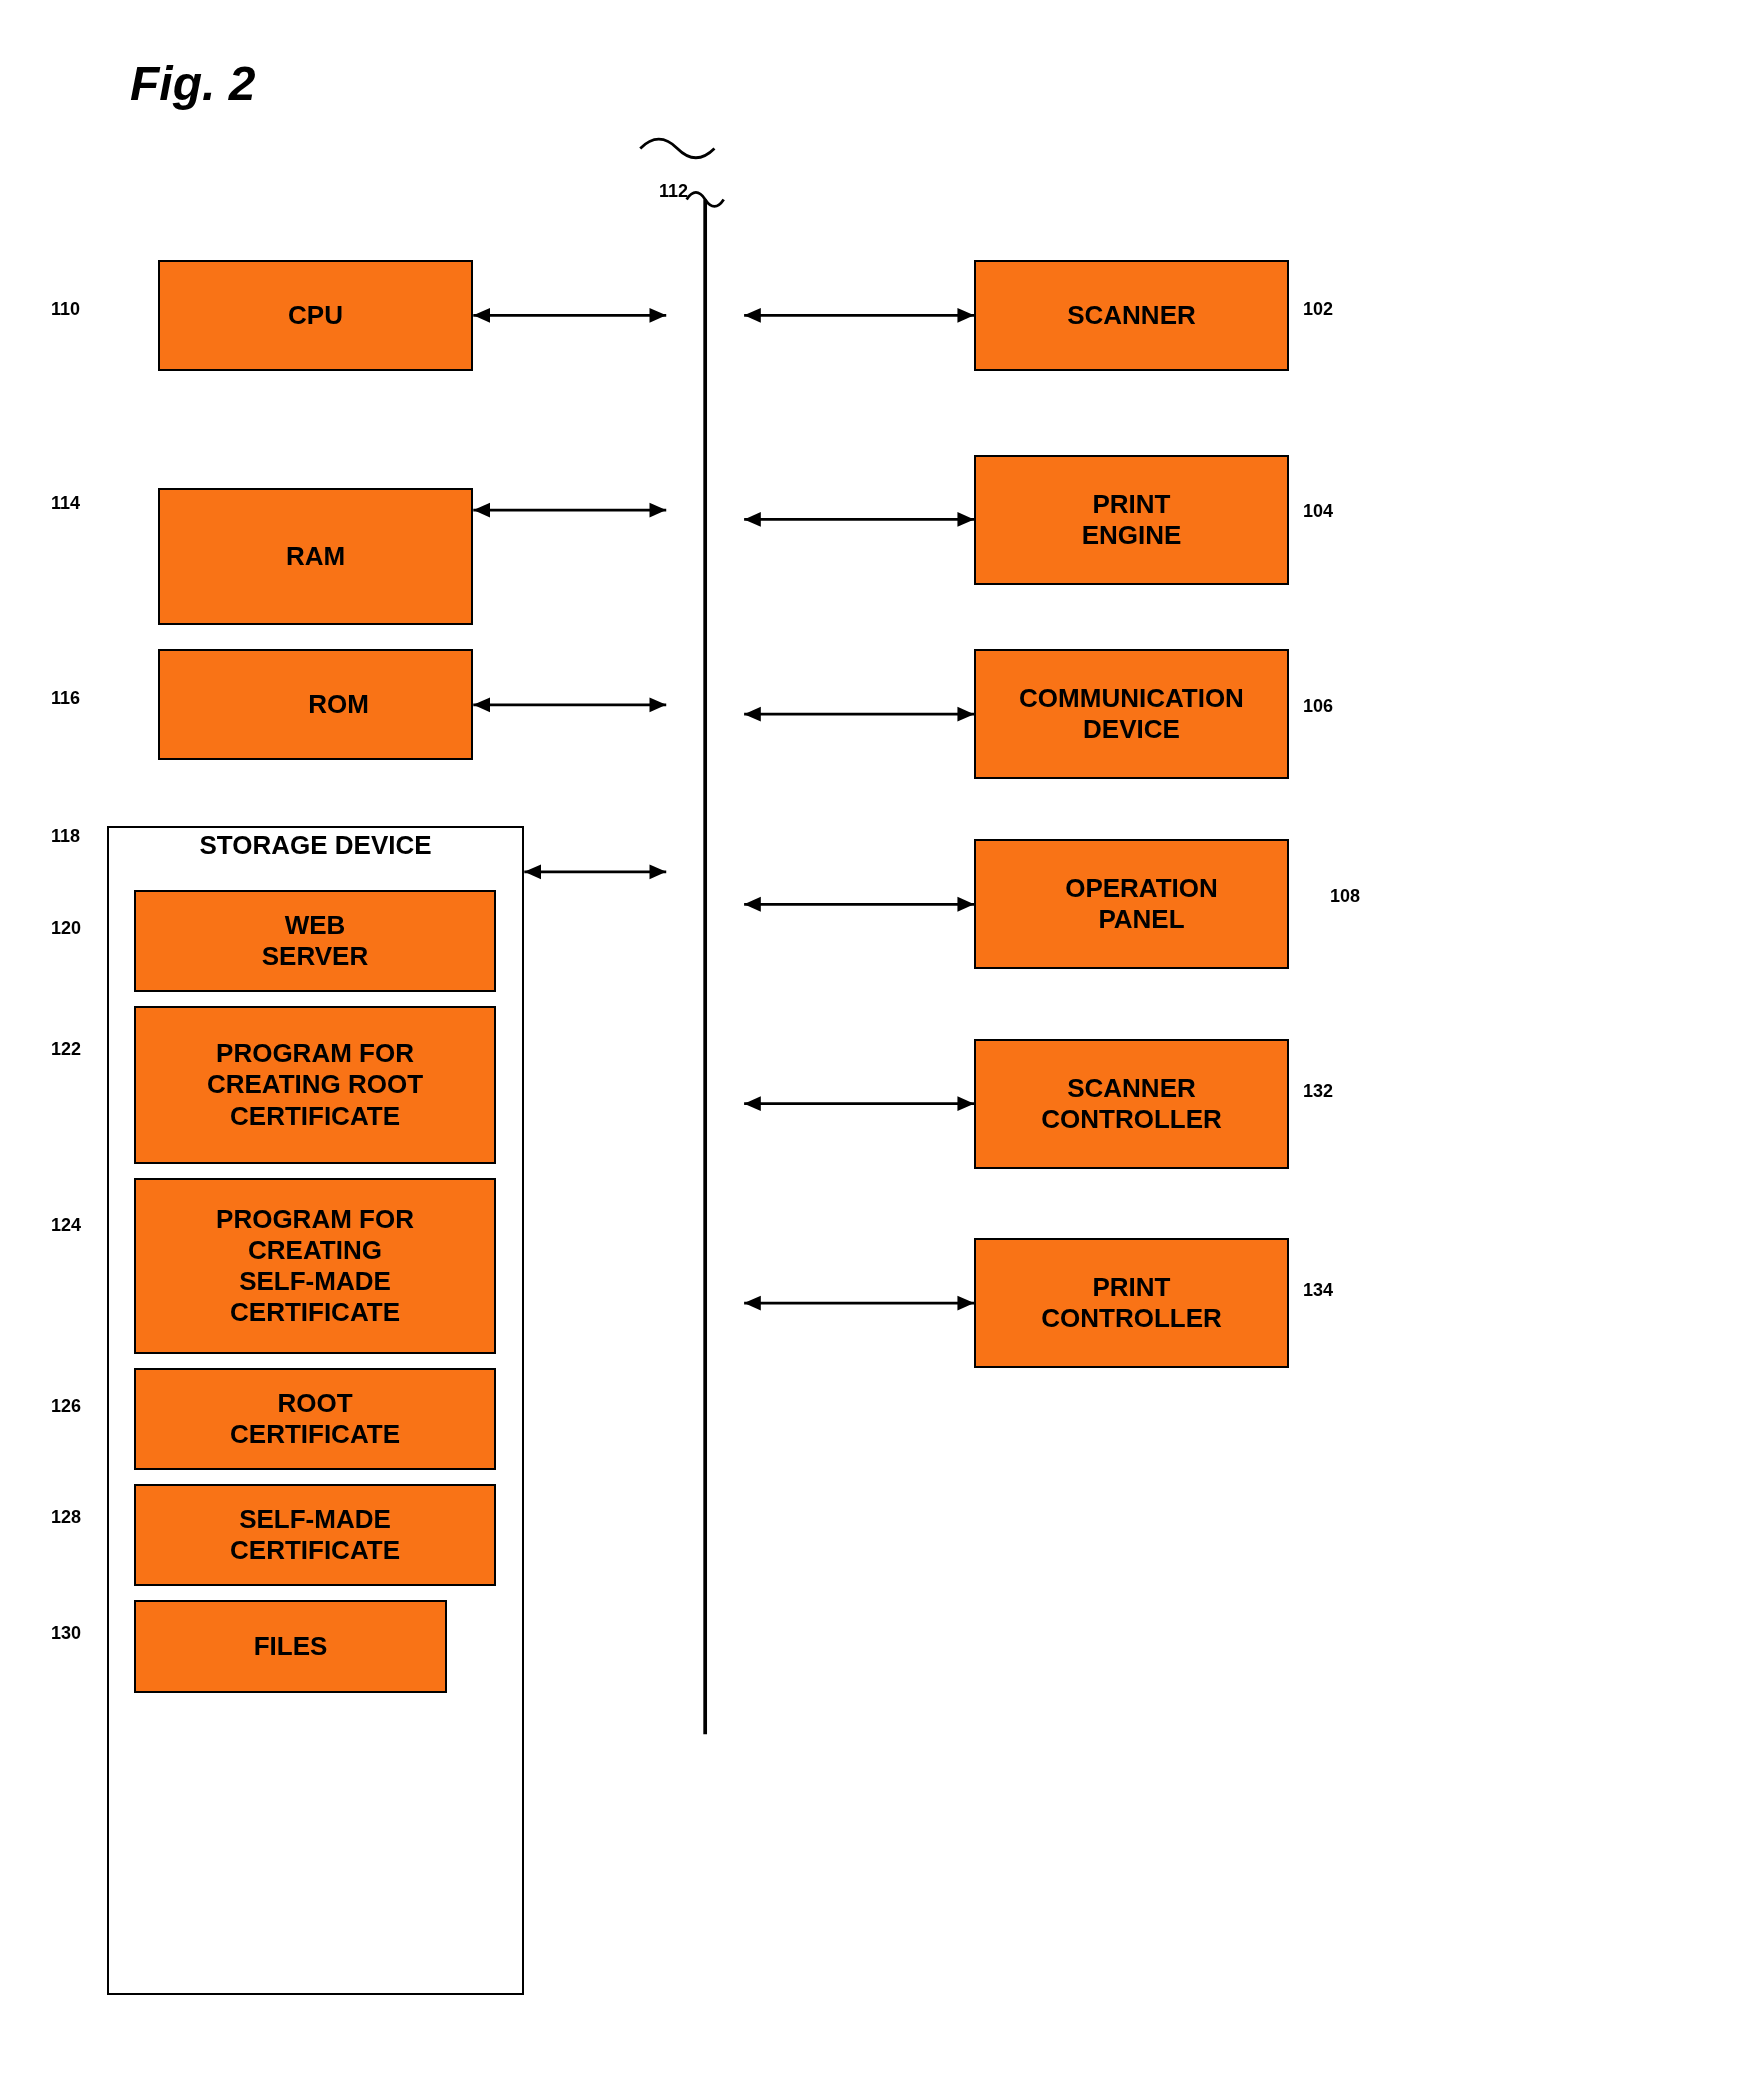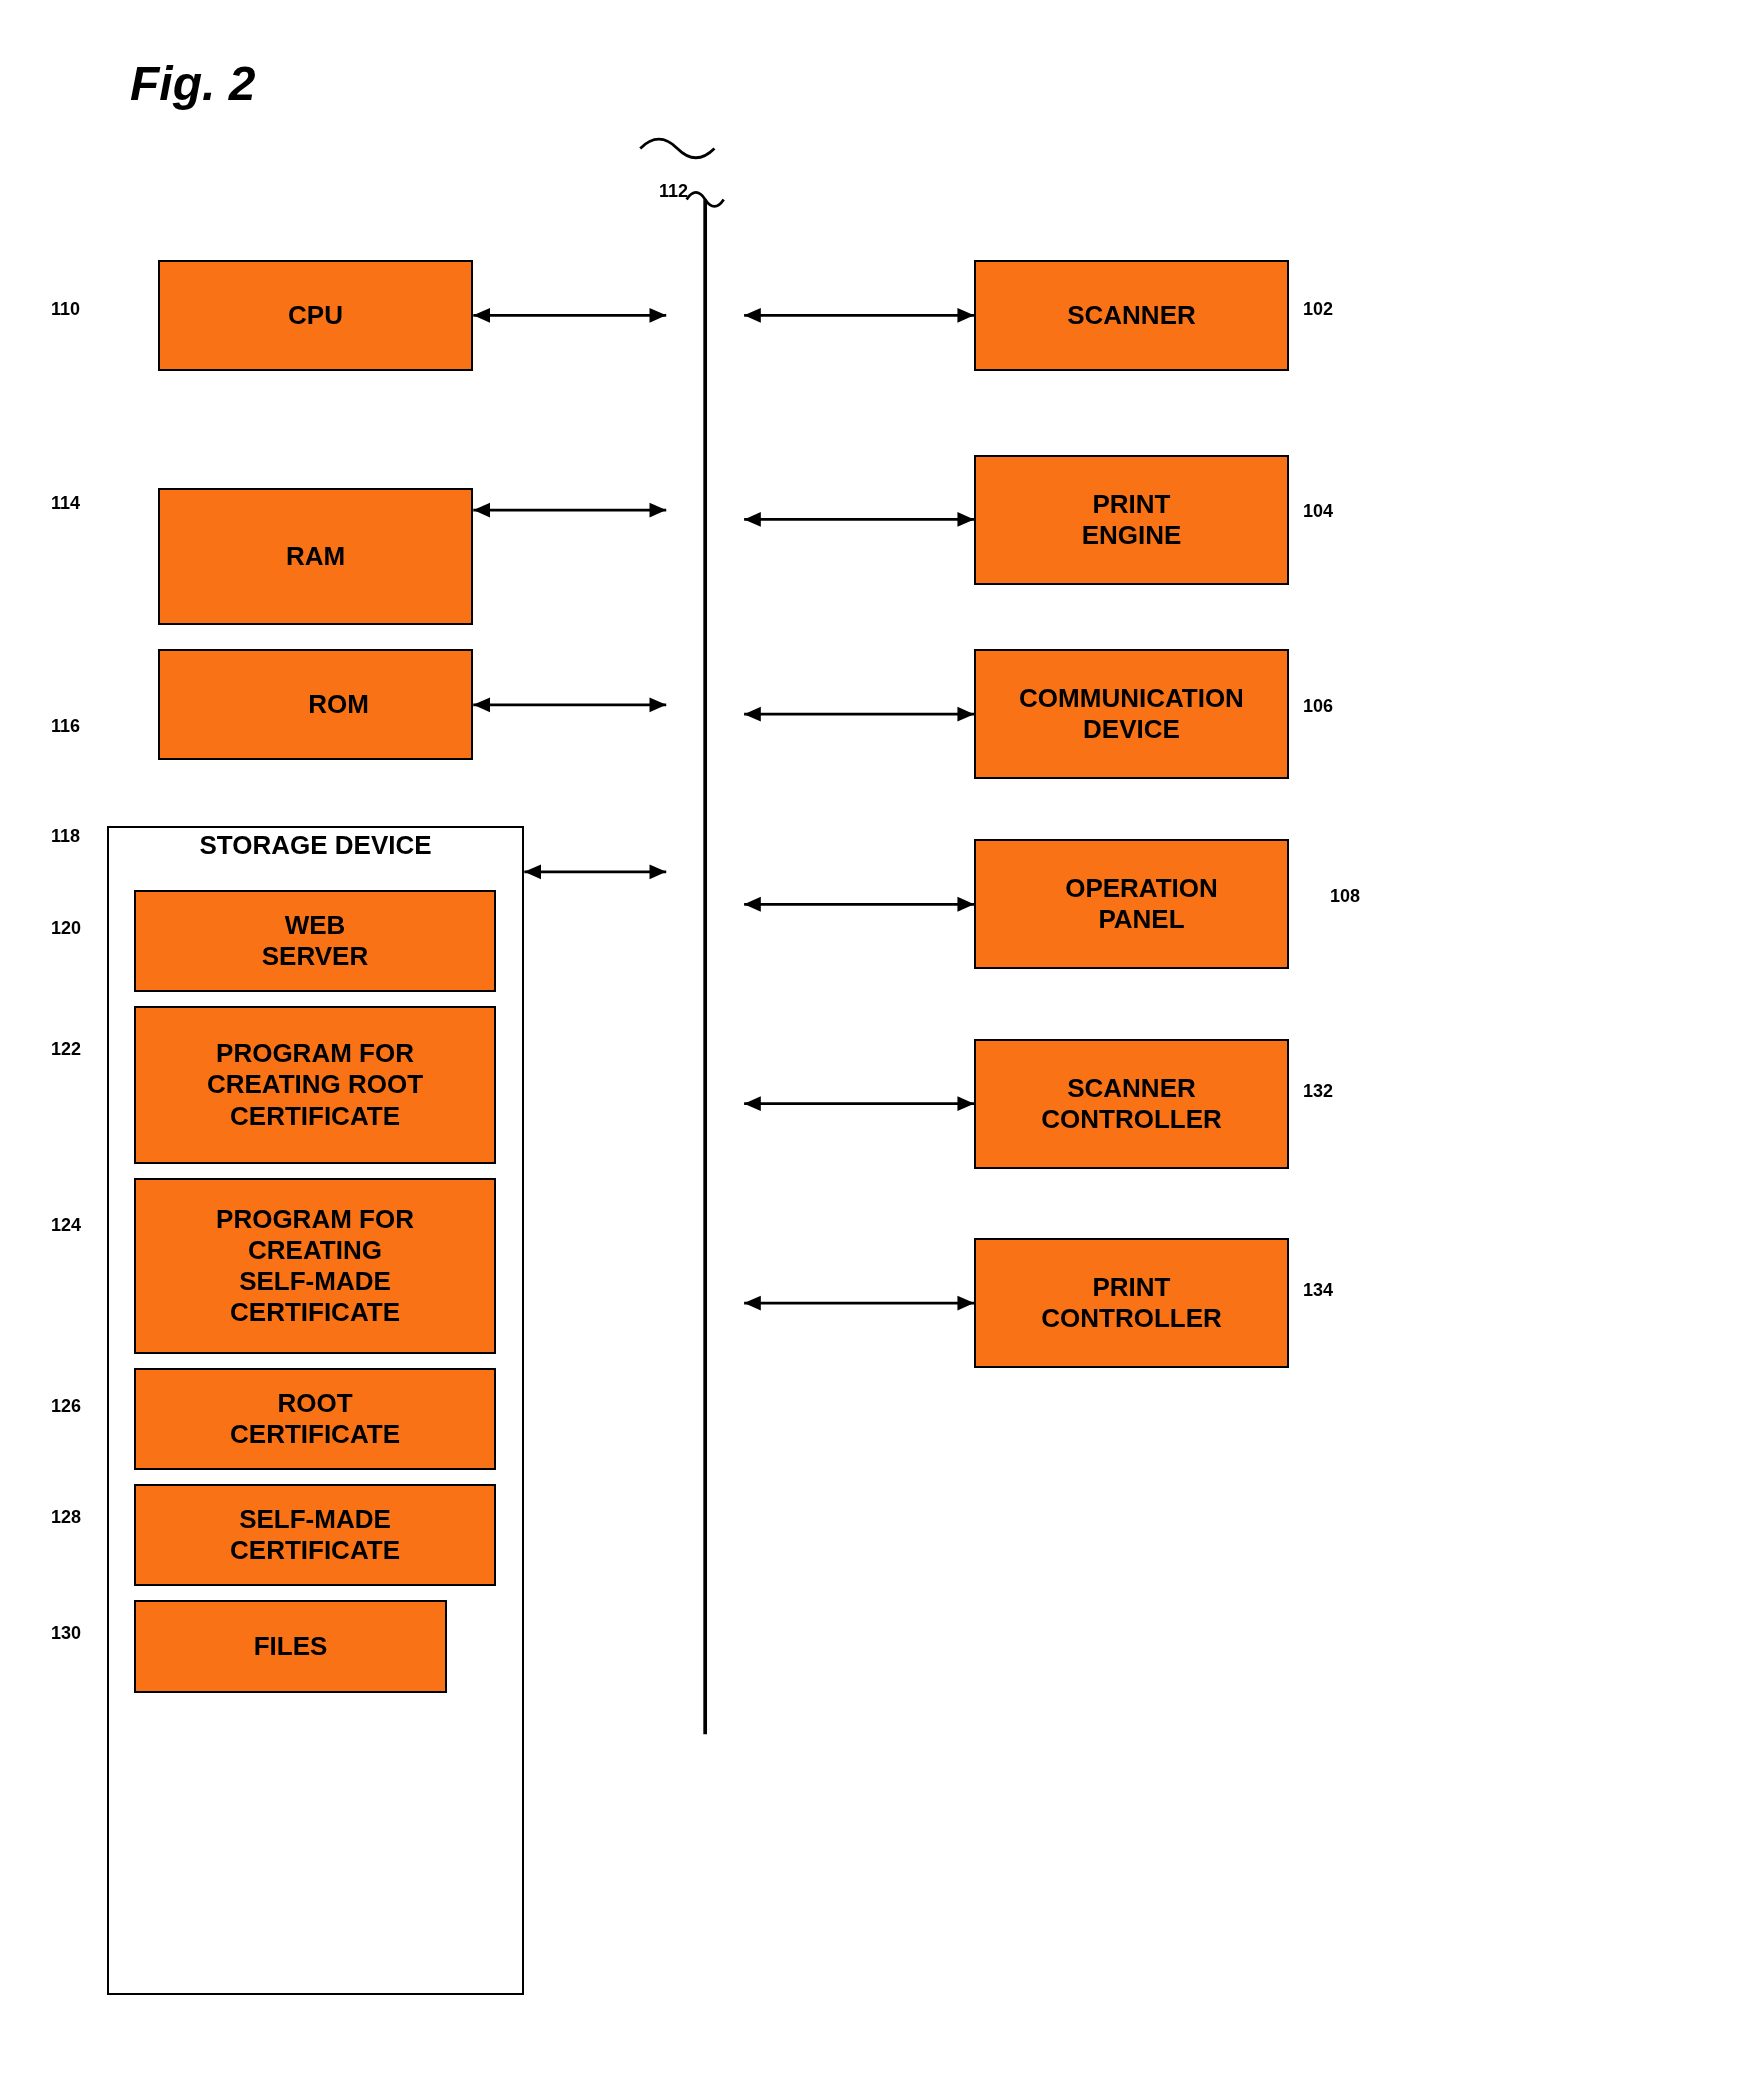--- a/index.html
+++ b/index.html
@@ -200,21 +200,21 @@
   <div class="box" id="scanner-ctrl-box">
     <span>SCANNER<br>CONTROLLER</span>
   </div>
 
   <div class="box" id="print-ctrl-box">
     <span>PRINT<br>CONTROLLER</span>
   </div>
 
   <div class="ref-label" style="left: 51px; top: 299px;">110</div>
   <div class="ref-label" style="left: 51px; top: 493px;">114</div>
-  <div class="ref-label" style="left: 51px; top: 688px; margin-top: 28px;">116</div>
+  <div class="ref-label" style="left: 51px; top: 688px;">116</div>
   <div class="ref-label" style="left: 51px; top: 826px;">118</div>
   <div class="ref-label" style="left: 51px; top: 918px;">120</div>
   <div class="ref-label" style="left: 51px; top: 1039px;">122</div>
   <div class="ref-label" style="left: 51px; top: 1215px;">124</div>
   <div class="ref-label" style="left: 51px; top: 1396px;">126</div>
   <div class="ref-label" style="left: 51px; top: 1507px;">128</div>
   <div class="ref-label" style="left: 51px; top: 1623px;">130</div>
 
   <div class="ref-label" style="left: 1303px; top: 299px;">102</div>
   <div class="ref-label" style="left: 1303px; top: 501px;">104</div>

